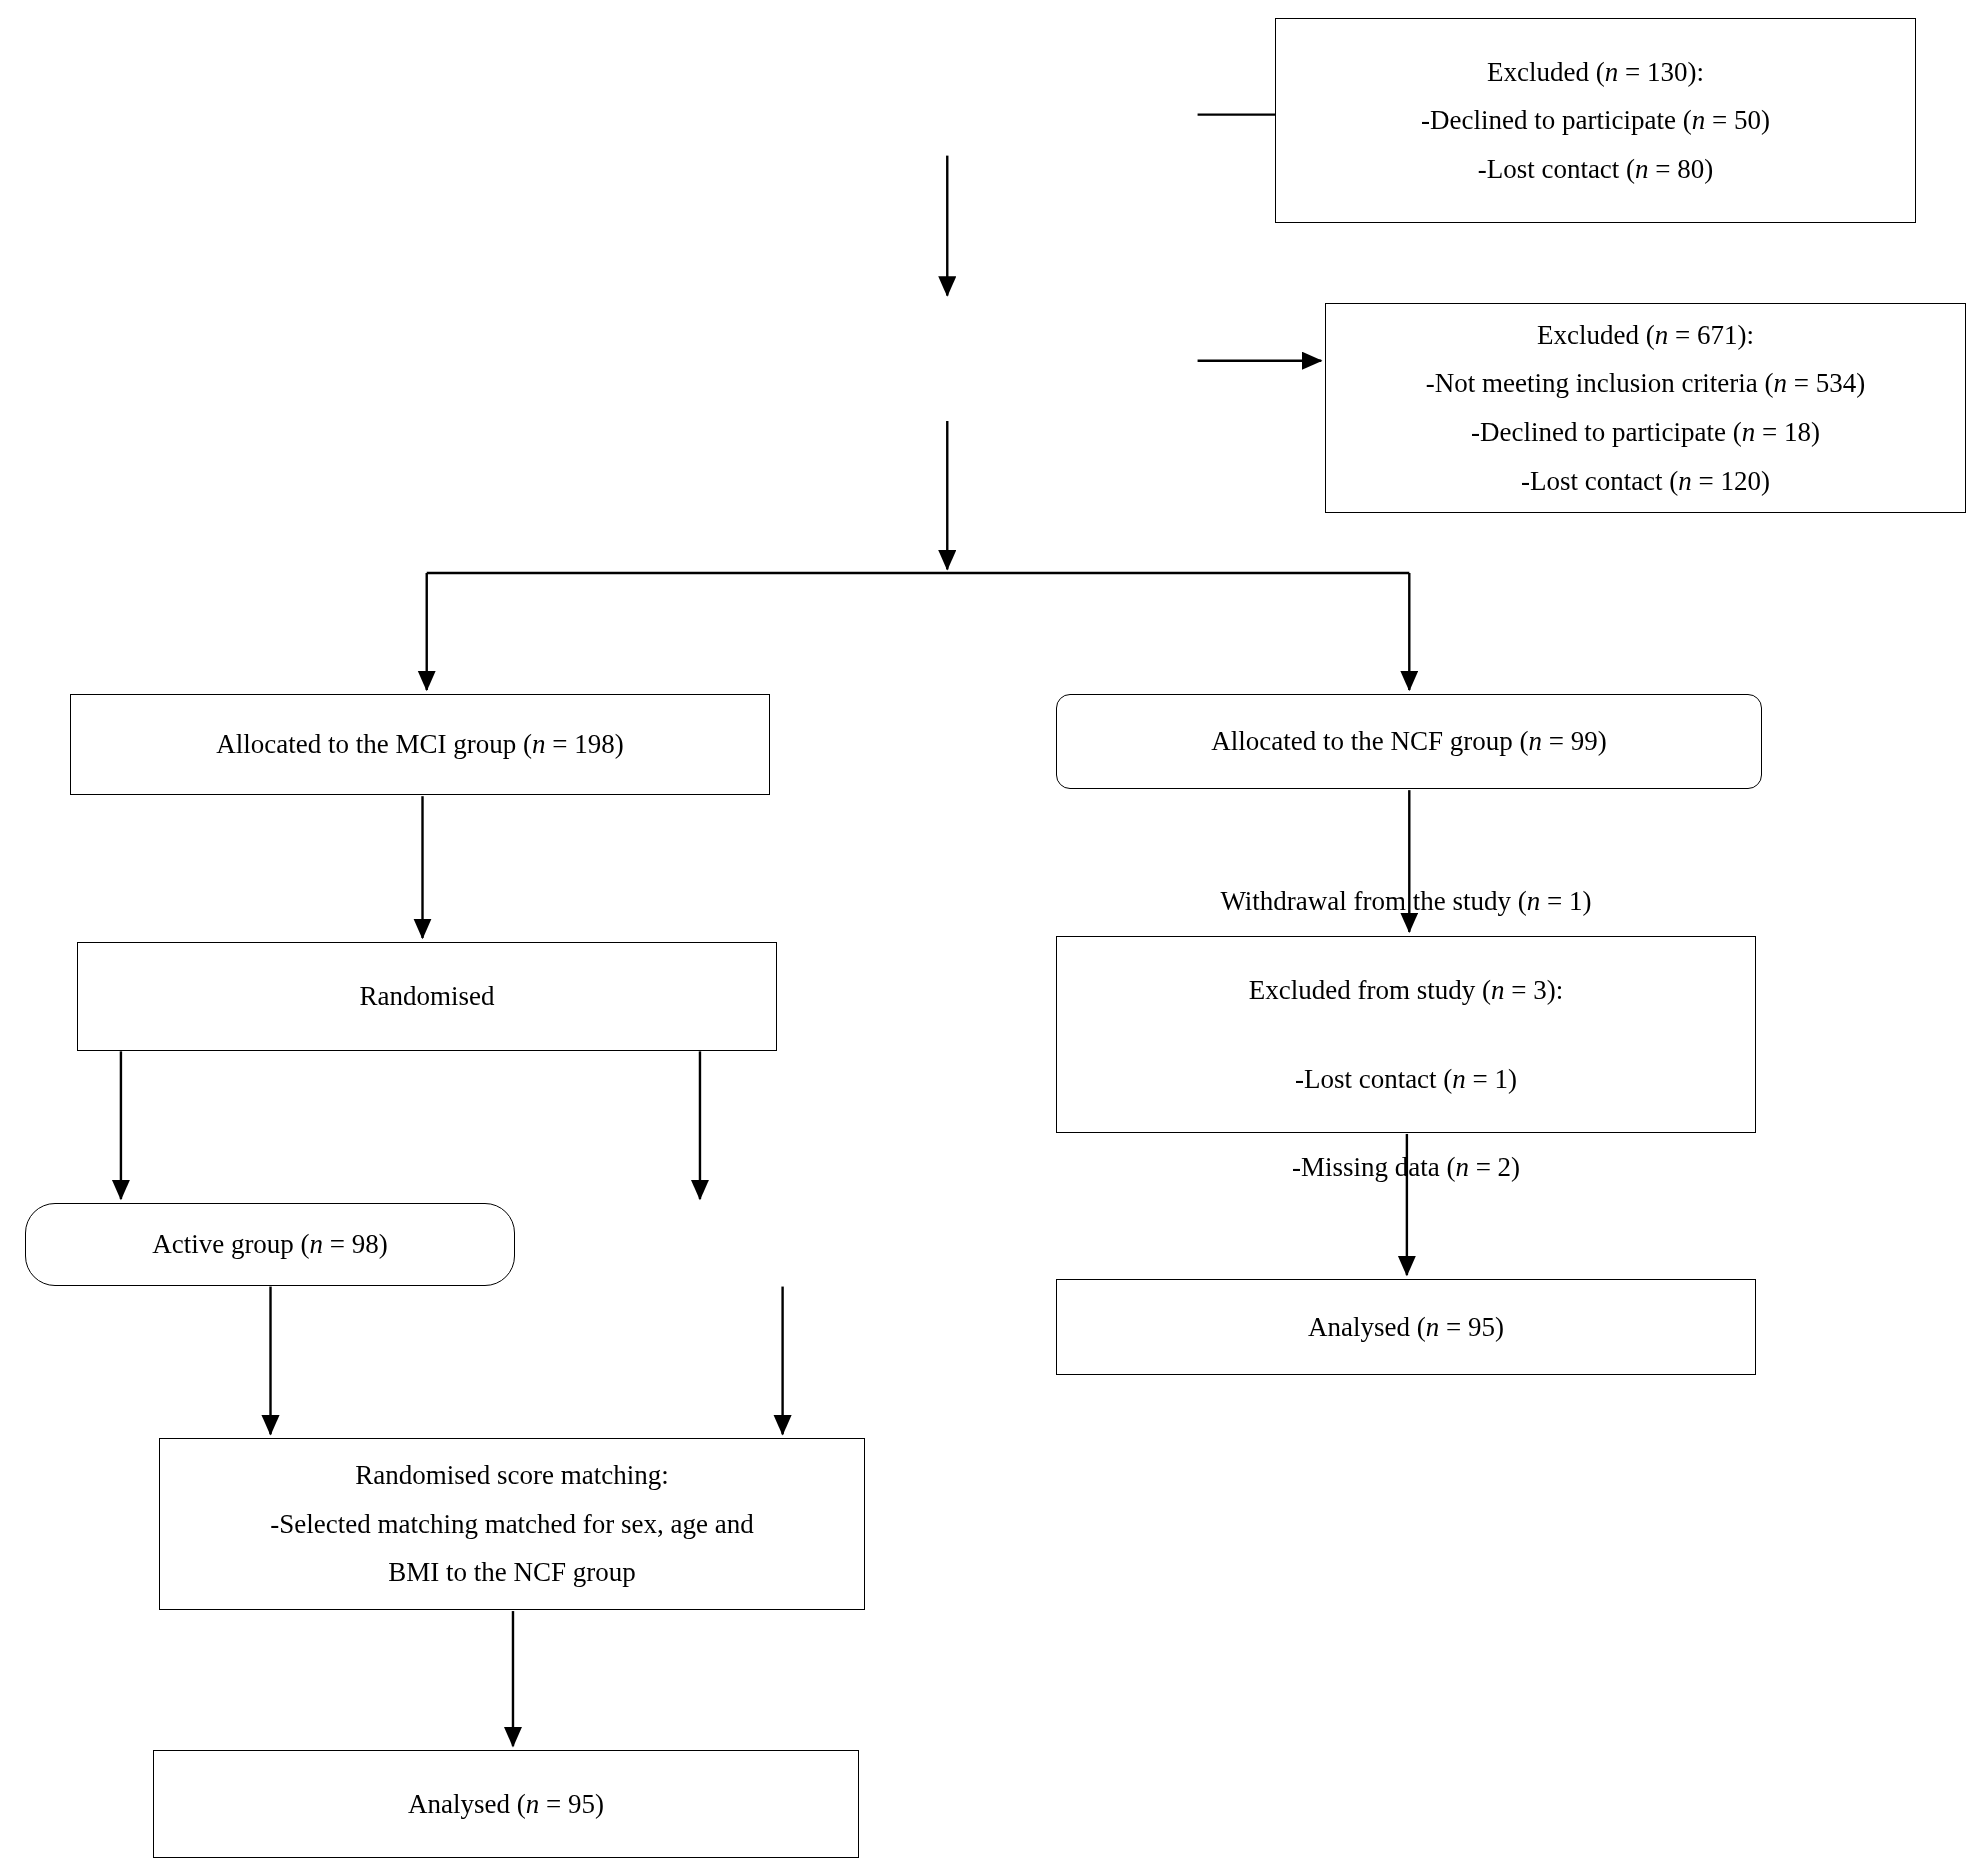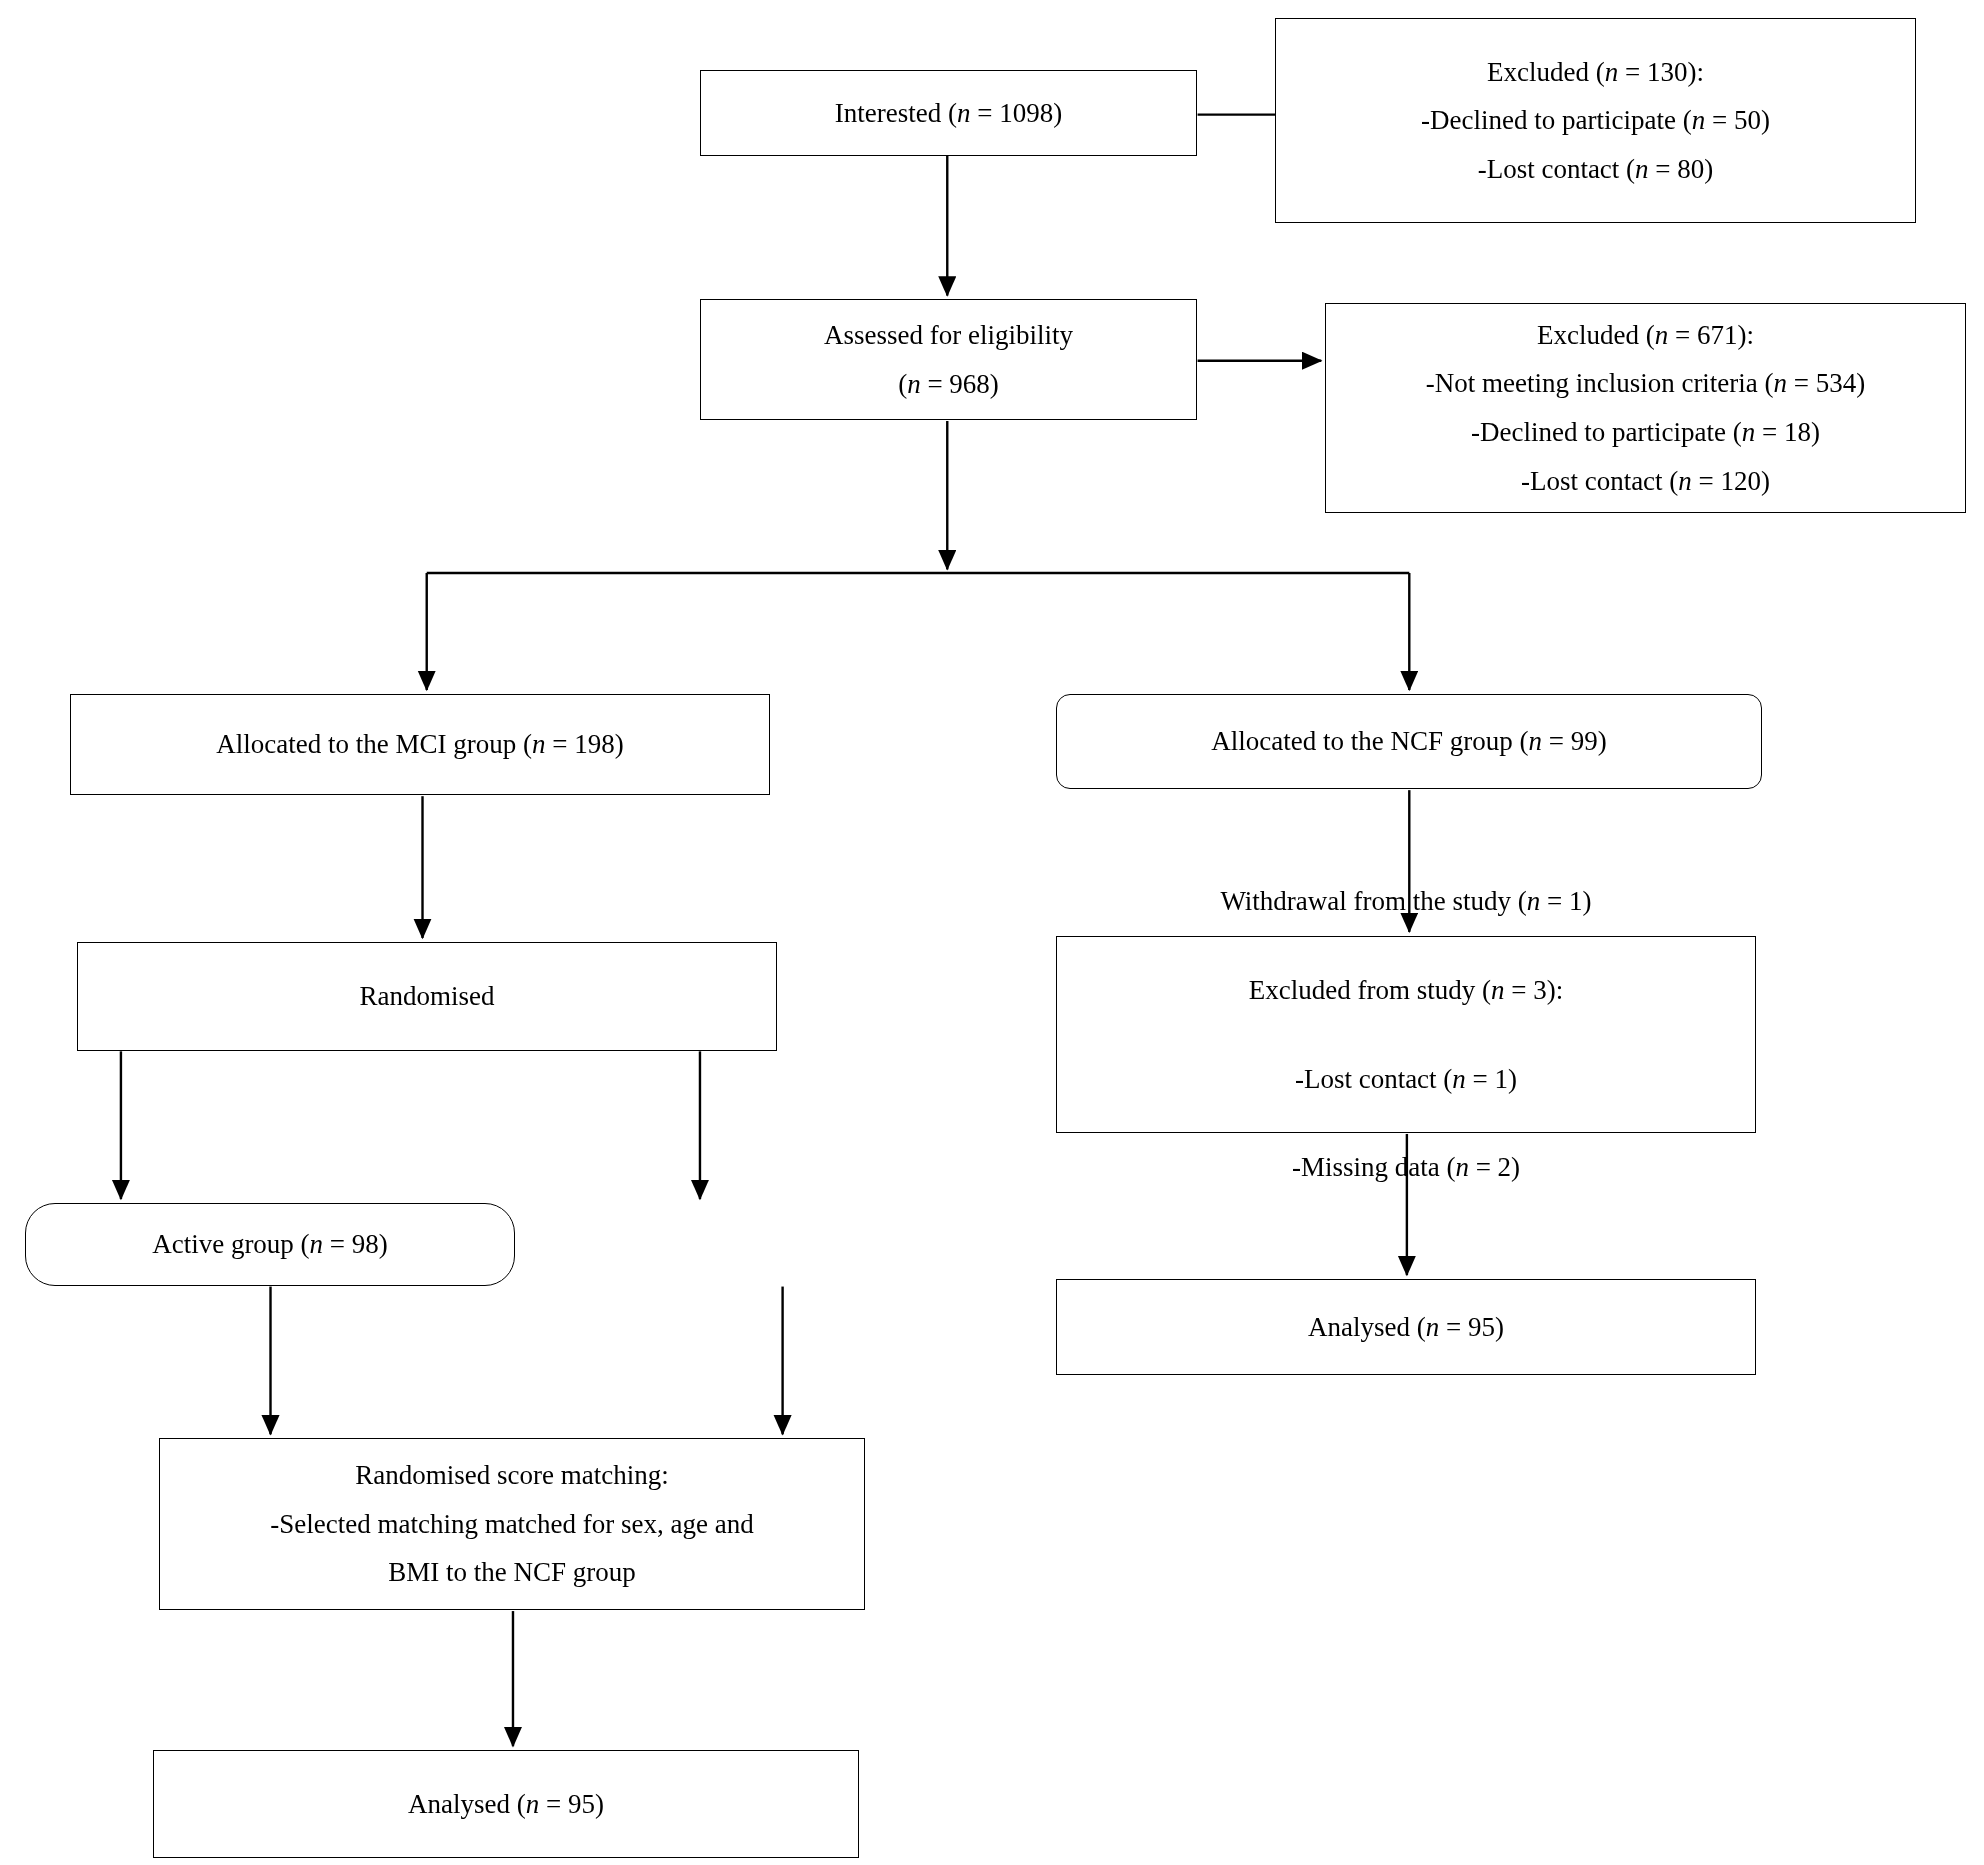--- a/index.html
+++ b/index.html
@@ -79,34 +79,27 @@
       <line x1="200" y1="1743" x2="200" y2="1988" marker-end="url(#ah)"></line>
       <line x1="1160" y1="1743" x2="1160" y2="1988" marker-end="url(#ah)"></line>
       <line x1="2336" y1="1310" x2="2336" y2="1545" marker-end="url(#ah)"></line>
       <line x1="2332" y1="1880" x2="2332" y2="2114" marker-end="url(#ah)"></line>
       <line x1="448" y1="2133" x2="448" y2="2378" marker-end="url(#ah)"></line>
       <line x1="1297" y1="2133" x2="1297" y2="2378" marker-end="url(#ah)"></line>
       <line x1="850" y1="2671" x2="850" y2="2895" marker-end="url(#ah)"></line>
     </g>
   </svg>
 
-  <div class="box" id="b-interested">
-    <div class="tline">Interested (<i>n</i> = 1098)</div>
-  </div>
 
   <div class="box" id="b-excluded1">
     <div class="tline">Excluded (<i>n</i> = 130):</div>
     <div class="tline">-Declined to participate (<i>n</i> = 50)</div>
     <div class="tline">-Lost contact (<i>n</i> = 80)</div>
   </div>
 
-  <div class="box" id="b-assessed">
-    <div class="tline">Assessed for eligibility</div>
-    <div class="tline">(<i>n</i> = 968)</div>
-  </div>
 
   <div class="box" id="b-excluded2">
     <div class="tline">Excluded (<i>n</i> = 671):</div>
     <div class="tline">-Not meeting inclusion criteria (<i>n</i> = 534)</div>
     <div class="tline">-Declined to participate (<i>n</i> = 18)</div>
     <div class="tline">-Lost contact (<i>n</i> = 120)</div>
   </div>
 
   <div class="box" id="b-mci">
     <div class="tline">Allocated to the MCI group (<i>n</i> = 198)</div>

